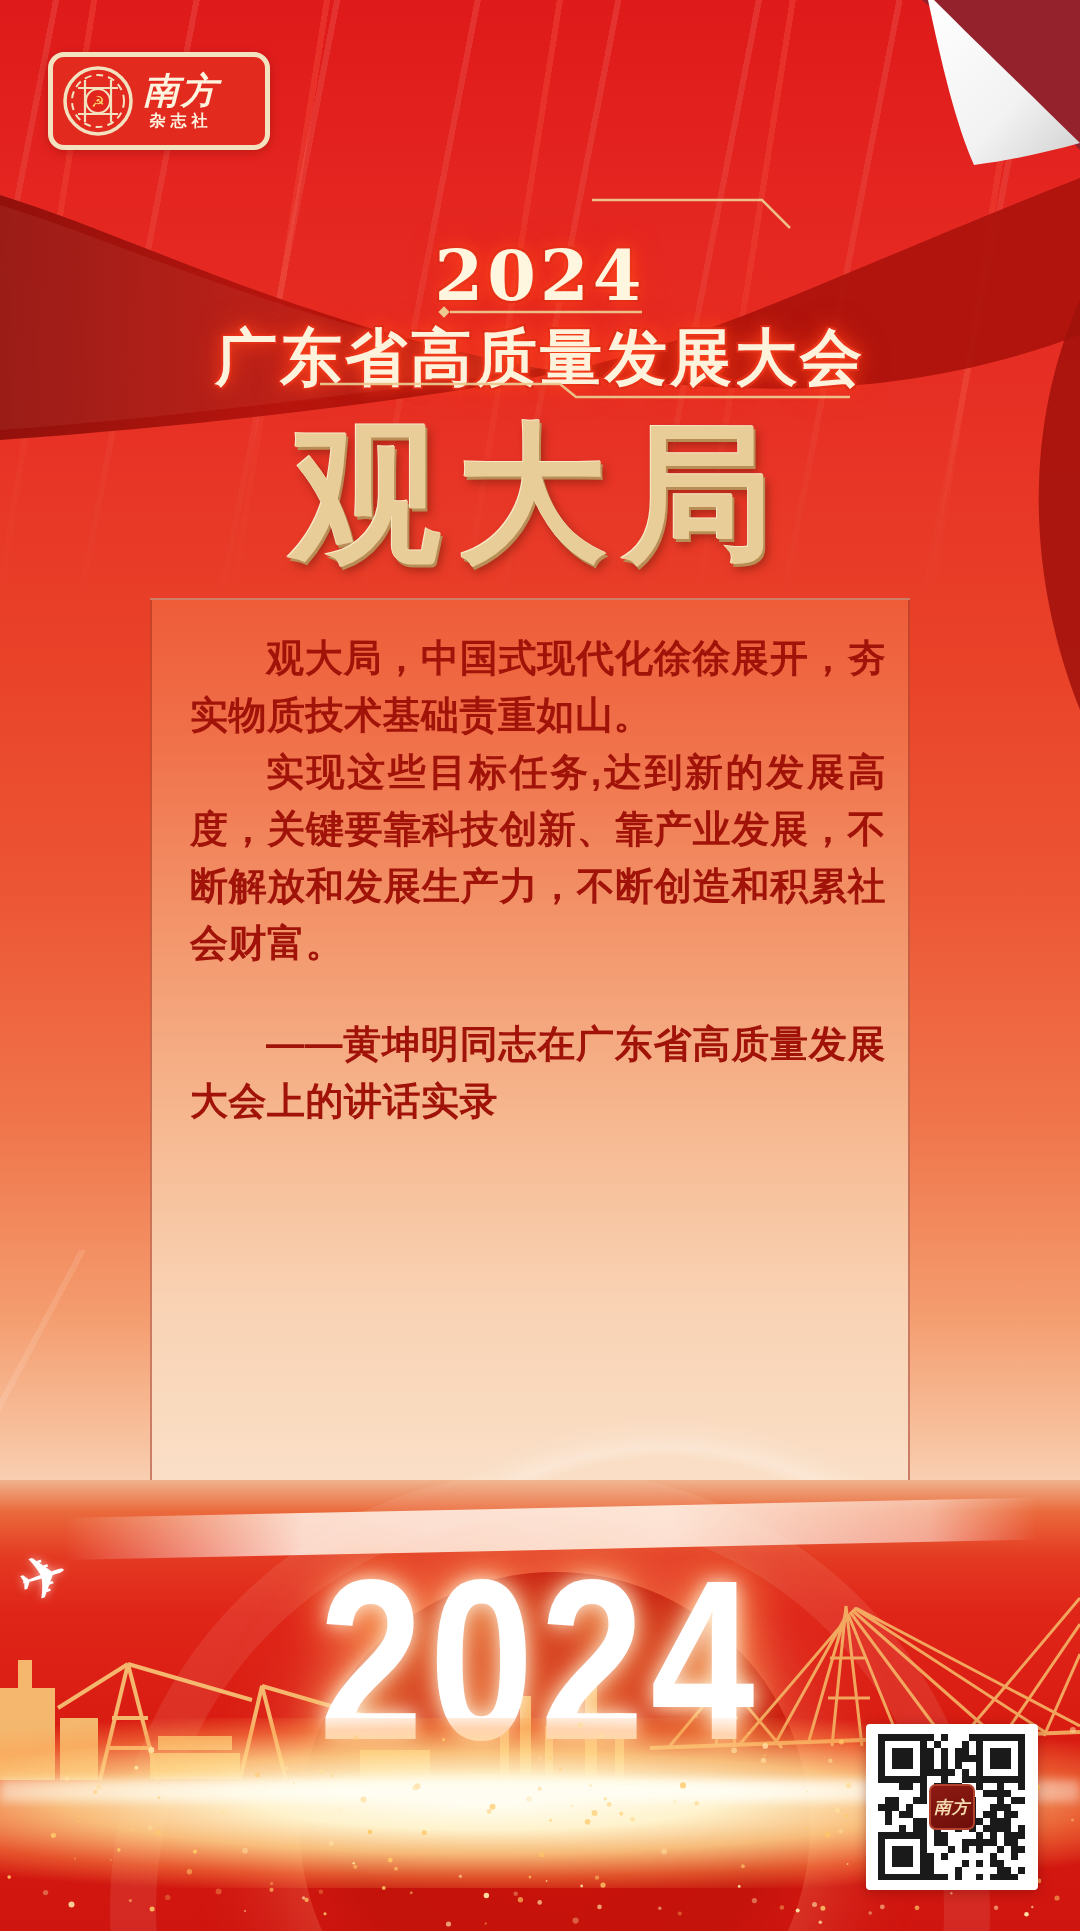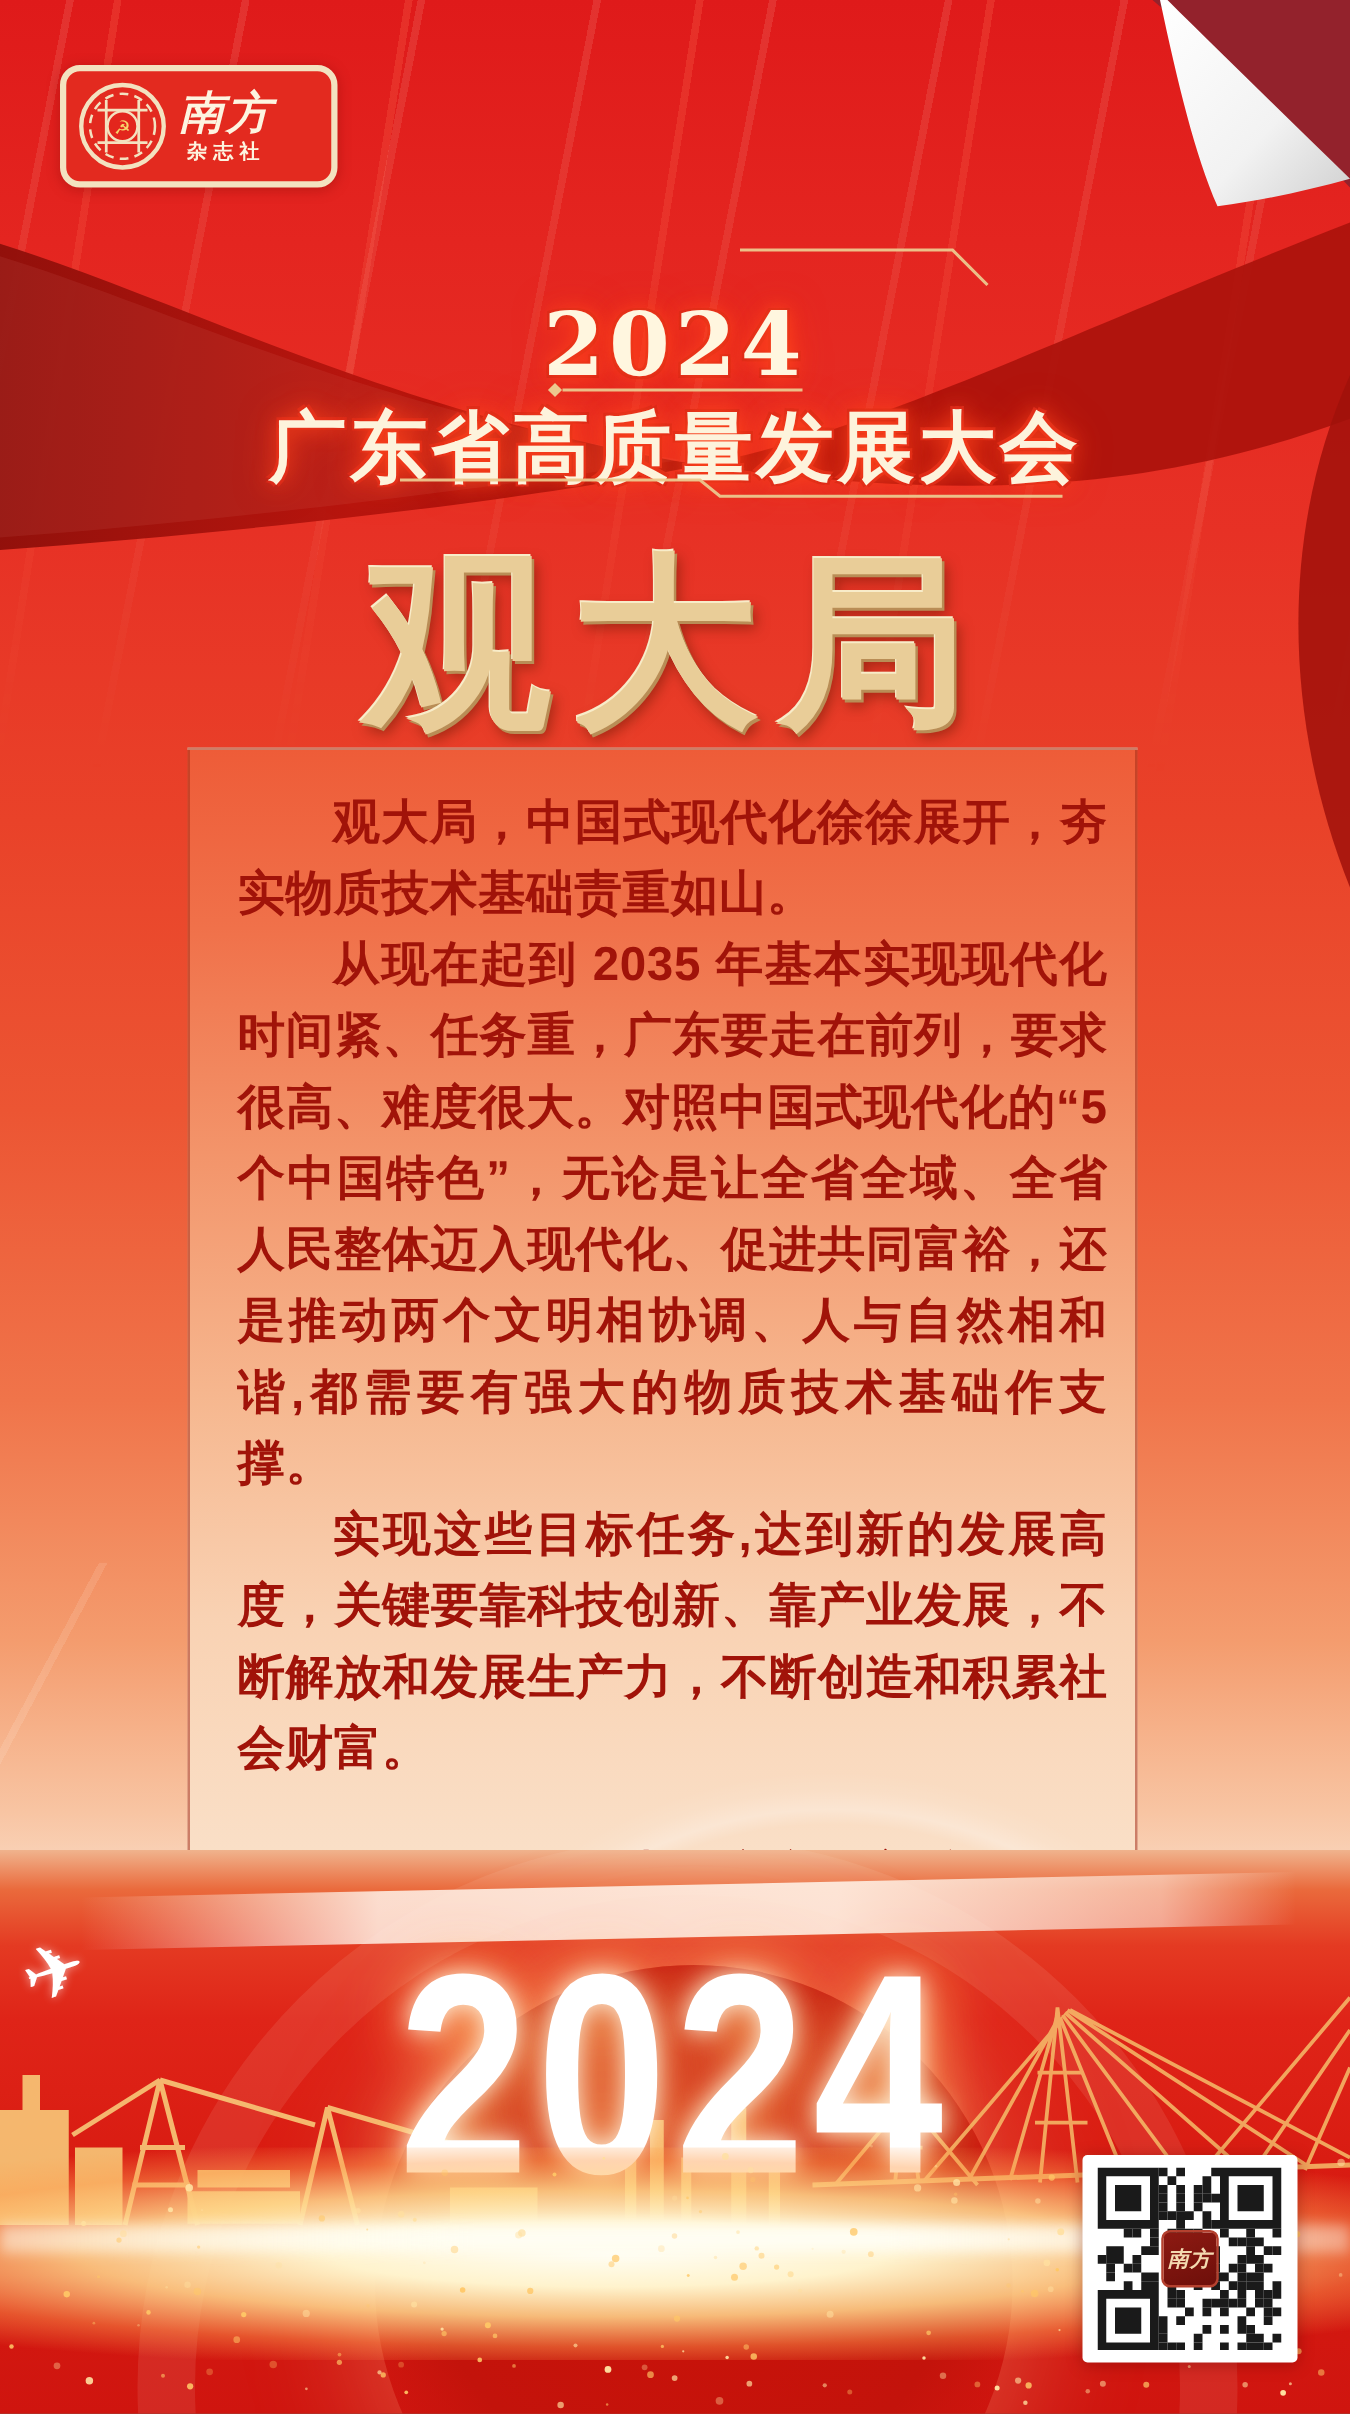--- a/index.html
+++ b/index.html
@@ -45,21 +45,21 @@
     color:#fff6df;
     text-shadow:0 0 14px rgba(255,70,30,.95), 0 0 28px rgba(255,60,20,.8),
       2px 2px 0 #d3261a, -2px 2px 0 #d3261a, 2px -2px 0 #d3261a, -2px -2px 0 #d3261a;
   }
   .hdr-conf{
     top:316px;font-size:62px;font-weight:bold;letter-spacing:3px;color:#fdf3dc;
     text-shadow:0 0 16px rgba(255,70,30,.95), 0 0 30px rgba(255,60,20,.8),
       2px 2px 0 #d3261a, -2px 2px 0 #d3261a, 2px -2px 0 #d3261a, -2px -2px 0 #d3261a;
   }
   .hdr-main{
-    top:416px;font-family:"DejaVu Serif",serif;font-weight:bold;font-size:150px;letter-spacing:16px;
+    top:396px;font-family:"DejaVu Serif",serif;font-weight:bold;font-size:150px;letter-spacing:16px;
     color:#e9cd98;
     text-shadow:-1px -1px 0 #f8ecc9, 2px 3px 0 #b98d56, 4px 6px 10px rgba(110,25,5,.55);
     text-align:center;
   }
   .deco{position:absolute;left:0;top:0;pointer-events:none;}
   
   .panel{
     position:absolute;left:150px;top:598px;width:760px;height:897px;box-sizing:border-box;
     border:2px solid rgba(165,45,25,.55);
     background:linear-gradient(180deg,#ee5c38 0%, #f0714a 16%, #f3946a 36%, #f6b78f 58%, #f9d2b3 78%, #fae0c8 100%);
@@ -183,21 +183,20 @@
     <g stroke="#ecc88e" stroke-width="2.5" fill="none" opacity=".95">
       <polyline points="592,200 762,200 790,228"></polyline>
       <polyline points="450,312 642,312"></polyline>
       <polyline points="320,384 560,384 576,397 850,397"></polyline>
     </g>
     <rect x="440" y="308" width="8" height="8" transform="rotate(45 444 312)" fill="#ecc88e"></rect>
   </svg>
 
   <div class="panel">
     <p>观大局，中国式现代化徐徐展开，夯实物质技术基础责重如山。</p>
-    <p>从现在起到 2035 年基本实现现代化时间紧、任务重，广东要走在前列，要求很高、难度很大。对照中国式现代化的“5 个中国特色”，无论是让全省全域、全省人民整体迈入现代化、促进共同富裕，还是推动两个文明相协调、人与自然相和谐,都需要有强大的物质技术基础作支撑。</p>
     <p>实现这些目标任务,达到新的发展高度，关键要靠科技创新、靠产业发展，不断解放和发展生产力，不断创造和积累社会财富。</p>
     <p class="attribution">——黄坤明同志在广东省高质量发展大会上的讲话实录</p>
   </div>
 
   <div class="rings"></div>
 
   <div class="scene">
     <div class="arc"></div>
     <div class="sun"></div>
     <div class="stripe"></div>

